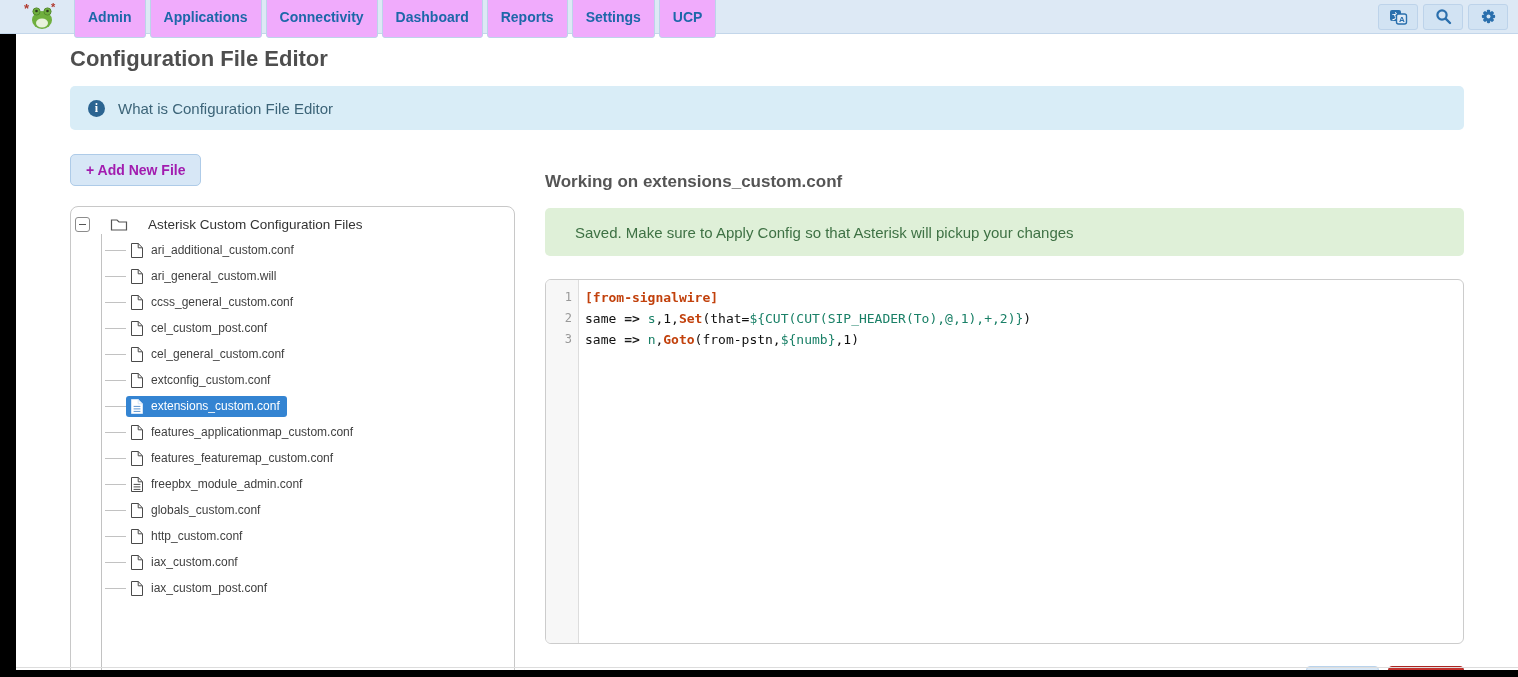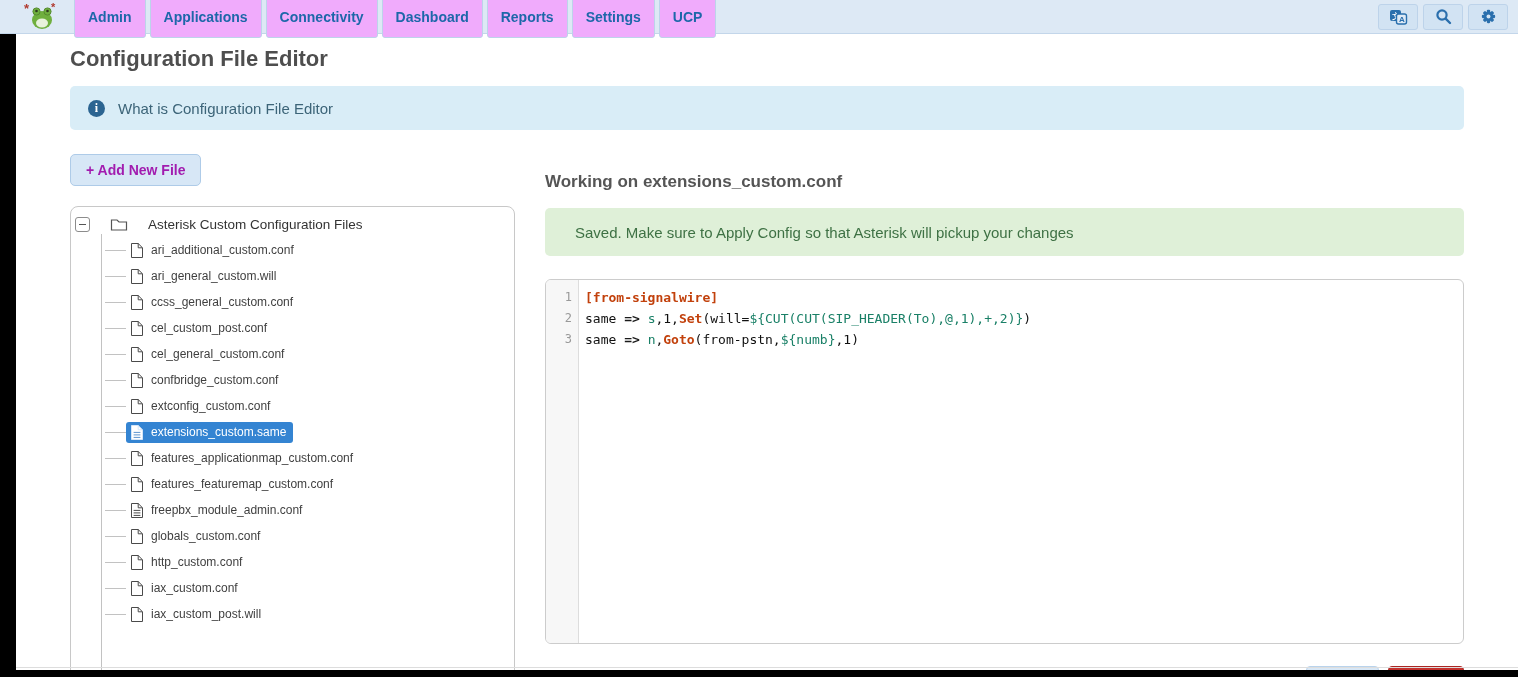--- a/index.html
+++ b/index.html
@@ -214,40 +214,31 @@
                   </svg>
                   <span class="flabel">cel_general_custom.conf</span>
                 </span>
               </div>
               <div class="tree-row">
                 <span class="node">
                   <svg width="14" height="17" viewBox="0 0 14 17">
                     <path d="M1.5 1.5 H8.2 L12.5 5.8 V15.5 H1.5 Z" fill="#fff" stroke="#4a4a4a"></path>
                     <path d="M8.2 1.5 V5.8 H12.5" fill="none" stroke="#4a4a4a"></path>
                   </svg>
-                  <span class="flabel">confbridge_custom.conf</span>
-                </span>
-              </div>
-              <div class="tree-row">
-                <span class="node">
-                  <svg width="14" height="17" viewBox="0 0 14 17">
-                    <path d="M1.5 1.5 H8.2 L12.5 5.8 V15.5 H1.5 Z" fill="#fff" stroke="#4a4a4a"></path>
-                    <path d="M8.2 1.5 V5.8 H12.5" fill="none" stroke="#4a4a4a"></path>
-                  </svg>
                   <span class="flabel">extconfig_custom.conf</span>
                 </span>
               </div>
               <div class="tree-row">
                 <span class="node selected">
                   <svg width="14" height="17" viewBox="0 0 14 17">
                     <path d="M1.5 1.5 H8.2 L12.5 5.8 V15.5 H1.5 Z" fill="#fff" stroke="#d5e6f8"></path>
                     <path d="M8.2 1.5 V5.8 H12.5" fill="none" stroke="#d5e6f8"></path>
                     <path d="M3.6 8.4 H10.4 M3.6 10.9 H10.4 M3.6 13.4 H10.4" stroke="#5d94cf" stroke-width="1"></path>
                   </svg>
-                  <span class="flabel">extensions_custom.same</span>
+                  <span class="flabel">extensions_custom.conf</span>
                 </span>
               </div>
               <div class="tree-row">
                 <span class="node">
                   <svg width="14" height="17" viewBox="0 0 14 17">
                     <path d="M1.5 1.5 H8.2 L12.5 5.8 V15.5 H1.5 Z" fill="#fff" stroke="#4a4a4a"></path>
                     <path d="M8.2 1.5 V5.8 H12.5" fill="none" stroke="#4a4a4a"></path>
                   </svg>
                   <span class="flabel">features_applicationmap_custom.conf</span>
                 </span>
@@ -297,21 +288,21 @@
                   </svg>
                   <span class="flabel">iax_custom.conf</span>
                 </span>
               </div>
               <div class="tree-row">
                 <span class="node">
                   <svg width="14" height="17" viewBox="0 0 14 17">
                     <path d="M1.5 1.5 H8.2 L12.5 5.8 V15.5 H1.5 Z" fill="#fff" stroke="#4a4a4a"></path>
                     <path d="M8.2 1.5 V5.8 H12.5" fill="none" stroke="#4a4a4a"></path>
                   </svg>
-                  <span class="flabel">iax_custom_post.will</span>
+                  <span class="flabel">iax_custom_post.conf</span>
                 </span>
               </div>
             </div>
         </div>
       </div>
 
       <div class="right-col">
         <h2 class="work-title">Working on extensions_custom.conf</h2>
 
         <div class="success-alert">
@@ -320,21 +311,21 @@
 
         <div class="editor">
           <div class="gutter-bg"></div>
           <div class="code-lines" id="code-lines">
               <div class="cm-line">
                 <span class="ln">1</span>
                 <span class="ctext"><span class="tok-keyword">[from-signalwire]</span></span>
               </div>
               <div class="cm-line">
                 <span class="ln">2</span>
-                <span class="ctext"><span class="tok-plain">same </span><span class="tok-operator">=&gt;</span><span class="tok-plain"> </span><span class="tok-atom">s</span><span class="tok-plain">,1,</span><span class="tok-keyword">Set</span><span class="tok-plain">(will=</span><span class="tok-variable">${CUT(CUT(SIP_HEADER(To),@,1),+,2)}</span><span class="tok-plain">)</span></span>
+                <span class="ctext"><span class="tok-plain">same </span><span class="tok-operator">=&gt;</span><span class="tok-plain"> </span><span class="tok-atom">s</span><span class="tok-plain">,1,</span><span class="tok-keyword">Set</span><span class="tok-plain">(that=</span><span class="tok-variable">${CUT(CUT(SIP_HEADER(To),@,1),+,2)}</span><span class="tok-plain">)</span></span>
               </div>
               <div class="cm-line">
                 <span class="ln">3</span>
                 <span class="ctext"><span class="tok-plain">same </span><span class="tok-operator">=&gt;</span><span class="tok-plain"> </span><span class="tok-atom">n</span><span class="tok-plain">,</span><span class="tok-keyword">Goto</span><span class="tok-plain">(from-pstn,</span><span class="tok-variable">${numb}</span><span class="tok-plain">,1)</span></span>
               </div>
             </div>
         </div>
 
         <div class="btn-row">
           <button class="save-btn">Save</button>

